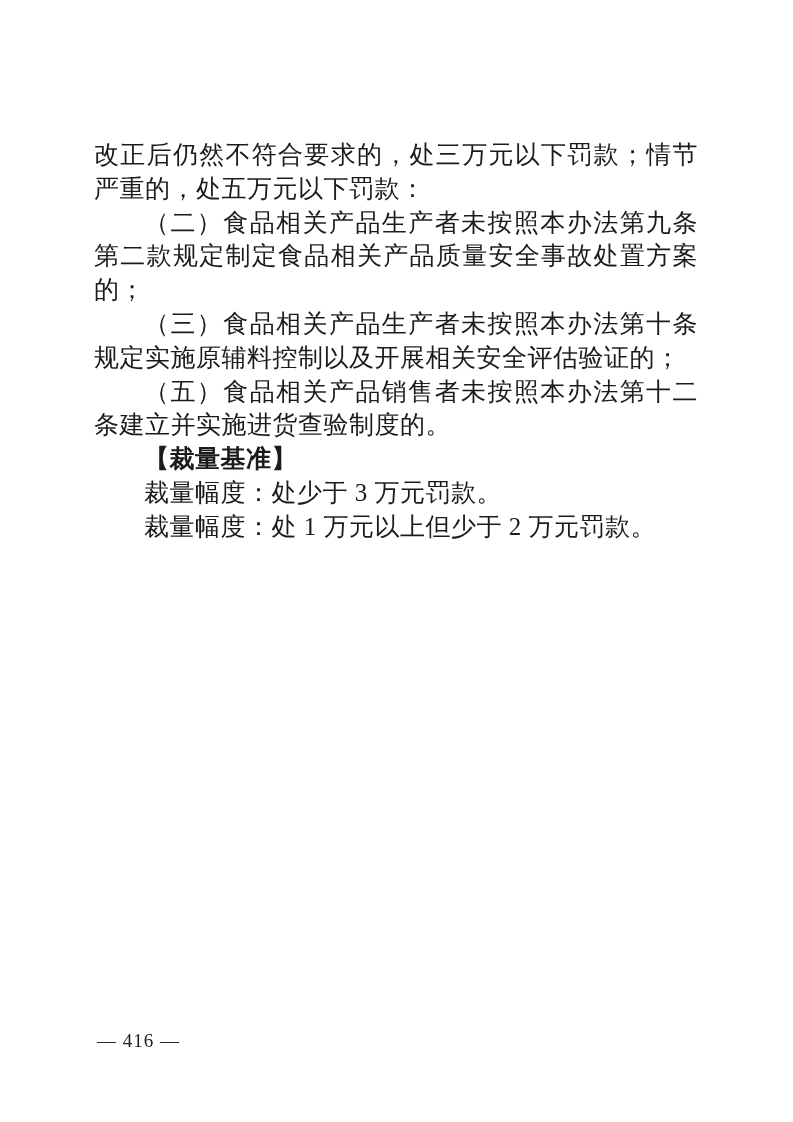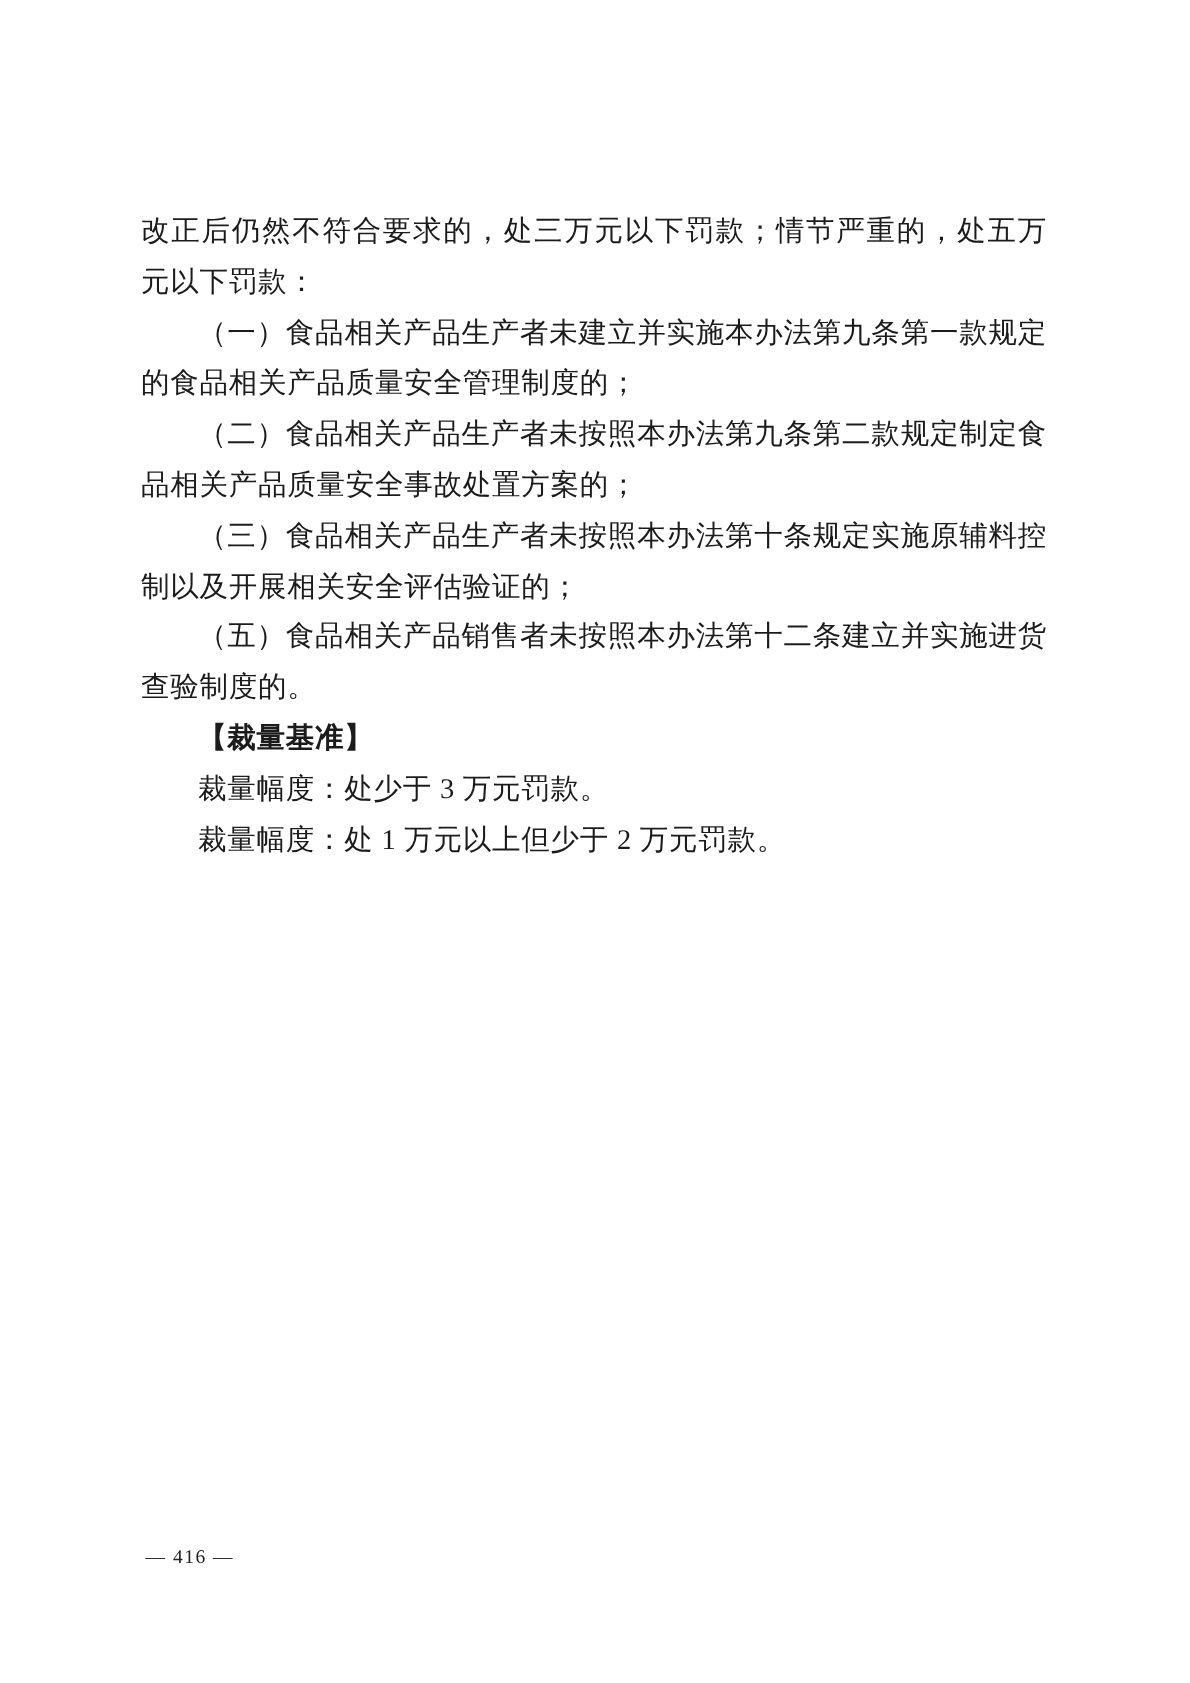--- a/index.html
+++ b/index.html
@@ -17,54 +17,53 @@
   .page {
     position: absolute;
     inset: 0;
     background: #ffffff;
   }
   .content {
     position: absolute;
     left: 94px;
     top: 138px;
     width: 604px;
-    font-size: 19px;
+    font-size: 25px;
     line-height: 33.8px;
     color: #1b1b1b;
     text-align: justify;
     letter-spacing: 0.5px;
   }
   .content p {
     margin: 0;
     padding: 0;
   }
   .para-indent {
     text-indent: 2em;
   }
   .para-bold {
     font-weight: bold;
   }
   .page-number {
     position: absolute;
     left: 97px;
     top: 1030px;
-    font-size: 13px;
+    font-size: 19px;
     color: #222222;
     letter-spacing: 1px;
     white-space: nowrap;
   }
 </style>
 </head>
 <body>
 
 <div class="page">
 
   <div class="content">
     <p>改正后仍然不符合要求的，处三万元以下罚款；情节严重的，处五万元以下罚款：</p>
-    <p class="para-indent">（一）食品相关产品生产者未建立并实施本办法第九条第一款规定的食品相关产品质量安全管理制度的；</p>
     <p class="para-indent">（二）食品相关产品生产者未按照本办法第九条第二款规定制定食品相关产品质量安全事故处置方案的；</p>
     <p class="para-indent">（三）食品相关产品生产者未按照本办法第十条规定实施原辅料控制以及开展相关安全评估验证的；</p>
     <p class="para-indent">（五）食品相关产品销售者未按照本办法第十二条建立并实施进货查验制度的。</p>
     <p class="para-indent para-bold">【裁量基准】</p>
     <p class="para-indent">裁量幅度：处少于 3 万元罚款。</p>
     <p class="para-indent">裁量幅度：处 1 万元以上但少于 2 万元罚款。</p>
   </div>
 
   <div class="page-number">— 416 —</div>
 

